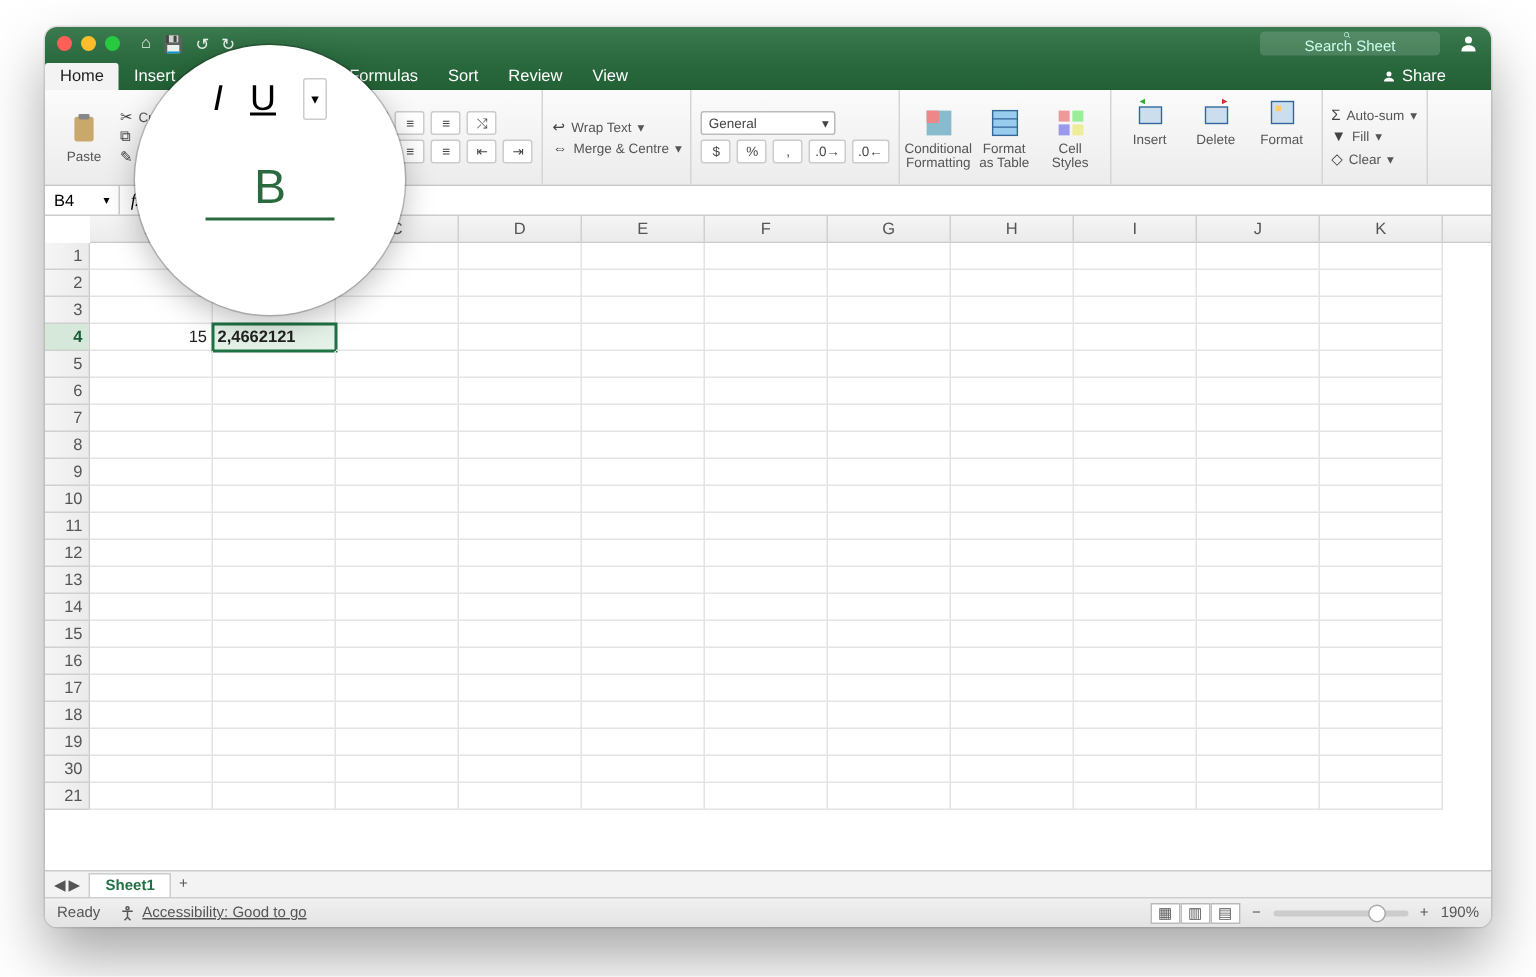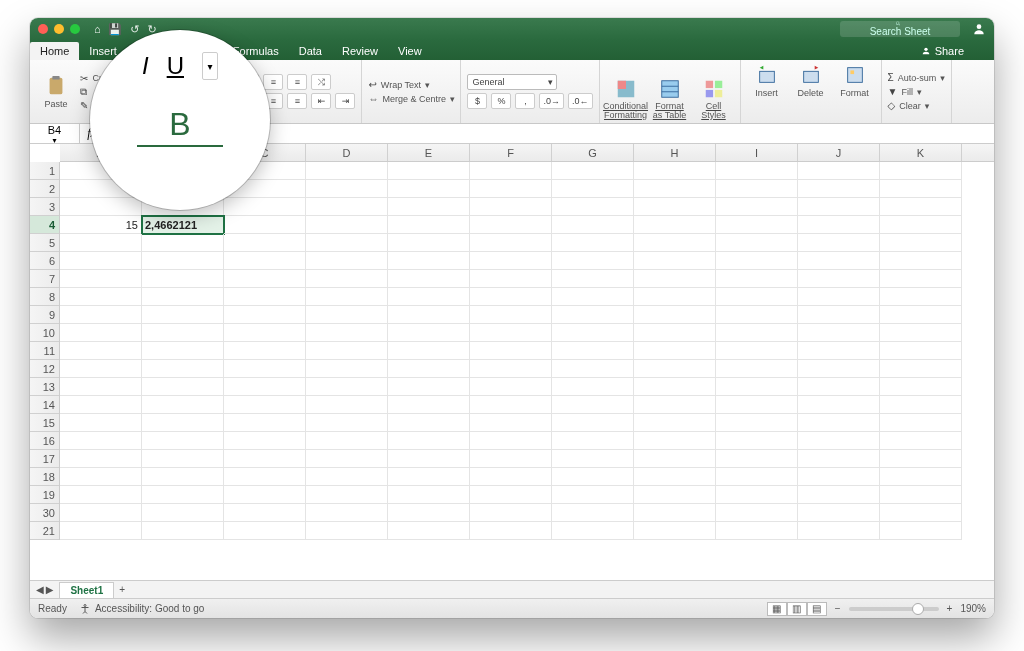--- a/index.html
+++ b/index.html
@@ -30,21 +30,21 @@
   .grp { border-right:1px solid #d5d5d5; padding:3px 6px; display:flex; flex-direction:column; justify-content:center; gap:3px;}
   .grp .row{display:flex; align-items:center; gap:4px;}
   .bigbtn{display:flex; flex-direction:column; align-items:center; gap:2px; width:40px;}
   .bigbtn svg{width:22px;height:22px;}
   .smbtn{min-width:20px; height:16px; border:1px solid #ccc; background:#fff; display:inline-flex; align-items:center; justify-content:center; border-radius:2px; font-size:9px; padding:0 3px;}
   .drop{width:90px;height:16px;border:1px solid #bbb;background:#fff;font-size:9px;padding:0 4px;display:flex;align-items:center;justify-content:space-between;border-radius:2px;}
   .lbl{font-size:9px; color:#555;}
 
   
   .fbar { height:20px; border-bottom:1px solid #ccc; display:flex; align-items:center; font-size:11px;}
-  .fbar .namebox{width:50px; padding:0 6px; border-right:1px solid #ccc; height:100%; display:flex; align-items:center; justify-content:space-between;flex-direction:column;}
+  .fbar .namebox{width:50px; padding:0 6px; border-right:1px solid #ccc; height:100%; display:flex; align-items:center; justify-content:space-between;}
   .fbar .fx{width:24px; display:flex; align-items:center; justify-content:center; font-style:italic; font-family:Georgia,serif; font-size:12px; border-right:1px solid #ccc; height:100%;}
   .fbar .formula{flex:1; padding:0 6px;}
 
   
   .gridwrap{flex:1; position:relative; overflow:hidden; background:#fff;}
   .colhdr{position:absolute; top:0; left:30px; right:0; height:18px; display:flex; background:linear-gradient(#f5f5f5,#ebebeb); border-bottom:1px solid #ccc; font-size:11px; color:#555;}
   .colhdr div{width:82px; border-right:1px solid #d0d0d0; display:flex; align-items:center; justify-content:center;}
   .rowhdr{position:absolute; top:18px; left:0; width:30px; background:linear-gradient(90deg,#f5f5f5,#ebebeb); border-right:1px solid #ccc; font-size:11px; color:#555;}
   .rowhdr div{height:18px; border-bottom:1px solid #d0d0d0; display:flex; align-items:center; justify-content:flex-end; padding-right:4px;}
   .cells{position:absolute; top:18px; left:30px; right:0; bottom:0;}
@@ -54,21 +54,21 @@
   .colhdr div.sel, .rowhdr div.sel{background:#d5e8da; color:#1a5c35; font-weight:600;}
 
   
   .sheetbar{height:18px; background:#f3f3f3; border-top:1px solid #ccc; display:flex; align-items:center; font-size:10px; color:#555;}
   .sheetbar .nav{display:flex; gap:2px; padding:0 6px;}
   .sheetbar .stab{background:#fff; border:1px solid #ccc; border-bottom:none; padding:2px 10px; font-weight:600; color:#1f7244;}
   .plus{width:16px; text-align:center;}
 
   
   .status{height:20px; background:linear-gradient(#f0f0f0,#e3e3e3); border-top:1px solid #ccc; display:flex; align-items:center; font-size:10px; color:#555; padding:0 8px;}
-  .status .mid{margin-left:12px; display:flex; align-items:center; gap:4px;}
+  .status .mid{margin-left:12px; display:flex; align-items:center; gap:4px;text-decoration:underline;}
   .status .spacer{flex:1;}
   .status .views{display:flex; gap:0px;}
   .status .vbtn{width:20px;height:14px;border:1px solid #bbb;background:#fff;display:flex;align-items:center;justify-content:center;}
   .status .slider{width:90px;height:4px;background:#ccc;border-radius:2px;margin:0 8px;position:relative;}
   .status .slider .knob{position:absolute; left:70%; top:-4px; width:12px;height:12px;border-radius:50%;background:#fff;border:1px solid #aaa;}
 
   
   .mag{position:absolute; top:30px; left:90px; width:180px; height:180px; border-radius:50%; background:#fff; box-shadow:0 0 0 1px rgba(0,0,0,.2), 0 6px 20px rgba(0,0,0,.25); overflow:hidden; display:flex; flex-direction:column; align-items:center;}
   .mag .mrow{display:flex; align-items:center; height:44px; gap:18px; margin-top:14px; font-family:Georgia,serif;}
   .mag .I{font-style:italic; font-size:24px;}
@@ -105,21 +105,21 @@
     <svg class="user-ic" viewBox="0 0 24 24" fill="#fff">
         <circle cx="12" cy="8" r="4"></circle>
         <path d="M4 20c0-4 4-6 8-6s8 2 8 6v1H4z"></path>
       </svg>
   </div>
 
   <div class="tabrow">
     <div class="tab active">Home</div>
     <div class="tab">Insert</div>
     <div class="tab" style="margin-left:96px">Formulas</div>
-    <div class="tab">Data</div>
+    <div class="tab">Sort</div>
     <div class="tab">Review</div>
     <div class="tab">View</div>
     <div class="share">
       <svg viewBox="0 0 24 24">
           <circle cx="12" cy="8" r="4"></circle>
           <path d="M4 20c0-4 4-6 8-6s8 2 8 6H4z"></path>
         </svg>
       <span>Share</span>
     </div>
   </div>
@@ -201,21 +201,21 @@
         </div>
       <div class="row">
         <div class="smbtn">$</div>
         <div class="smbtn">%</div>
         <div class="smbtn">,</div>
         <div class="smbtn">.0→</div>
         <div class="smbtn">.0←</div>
       </div>
     </div>
 
-    <div class="grp" style="flex-direction:row;gap:4px;align-items:flex-end;padding-top:4px;text-decoration:underline;">
+    <div class="grp" style="flex-direction:row;gap:4px;align-items:center;padding-top:4px;">
       <div class="bigbtn">
           <svg viewBox="0 0 24 24">
             <rect x="3" y="3" width="18" height="18" fill="#8bc"></rect>
             <rect x="3" y="3" width="9" height="9" fill="#e88"></rect>
           </svg>
           <span class="lbl" style="text-align:center;line-height:1">Conditional Formatting</span>
         </div>
       <div class="bigbtn">
           <svg viewBox="0 0 24 24">
             <rect x="3" y="3" width="18" height="18" fill="#9ce" stroke="#369"></rect>

